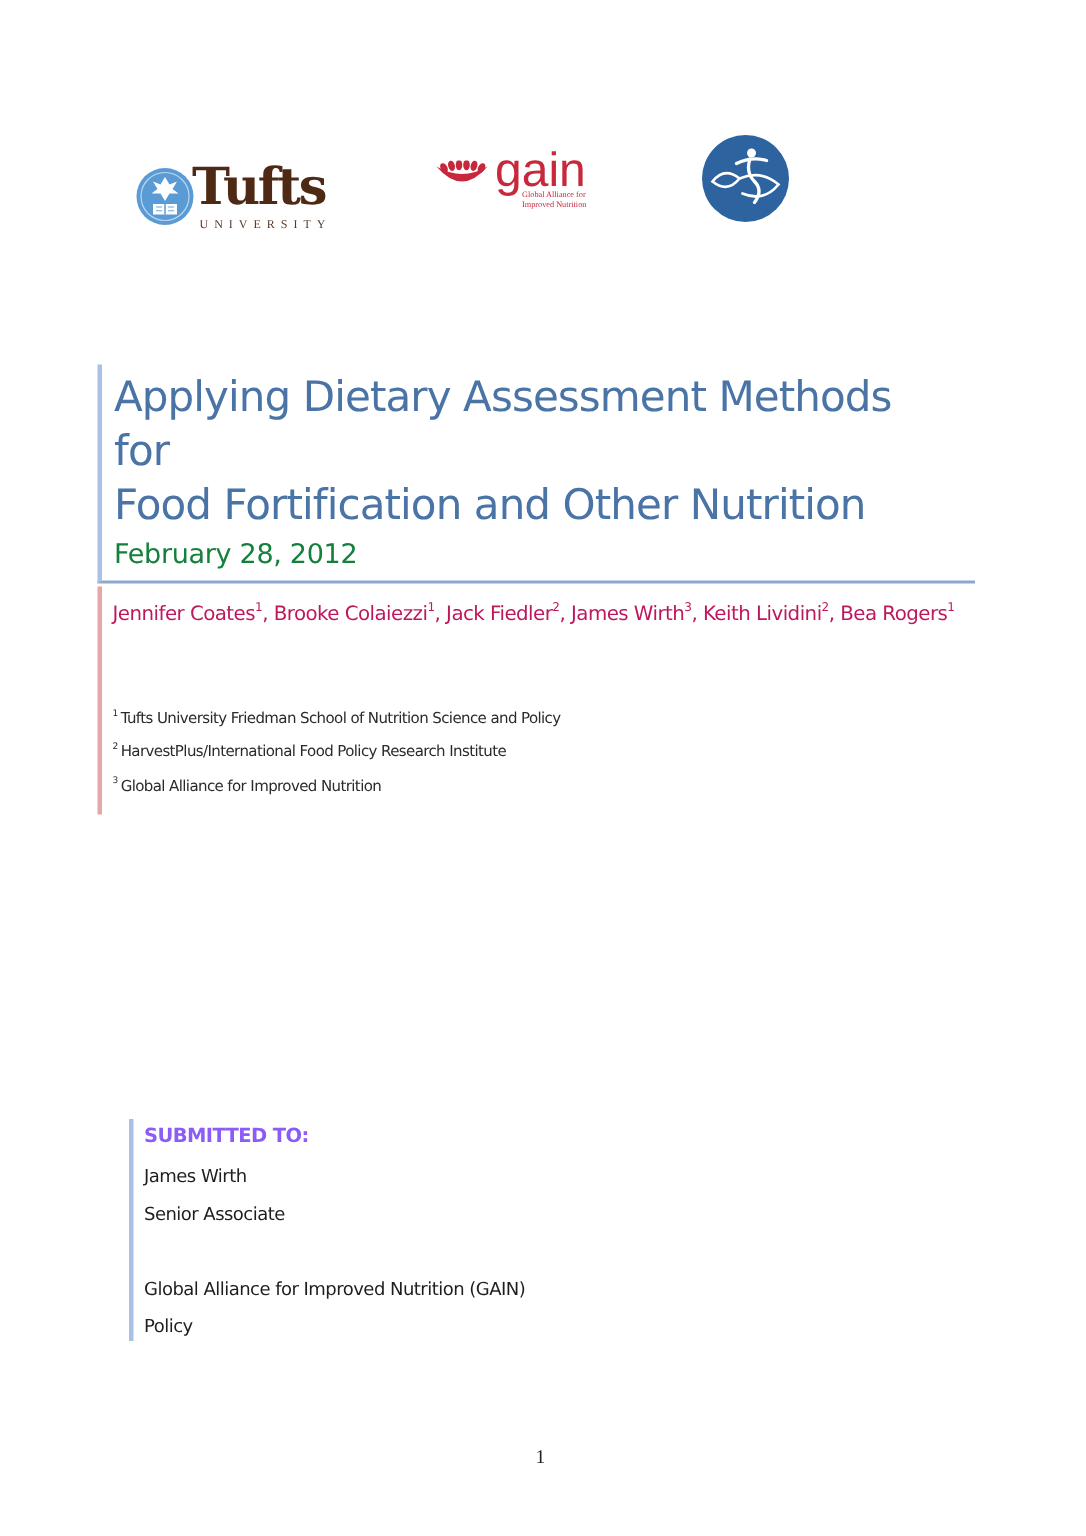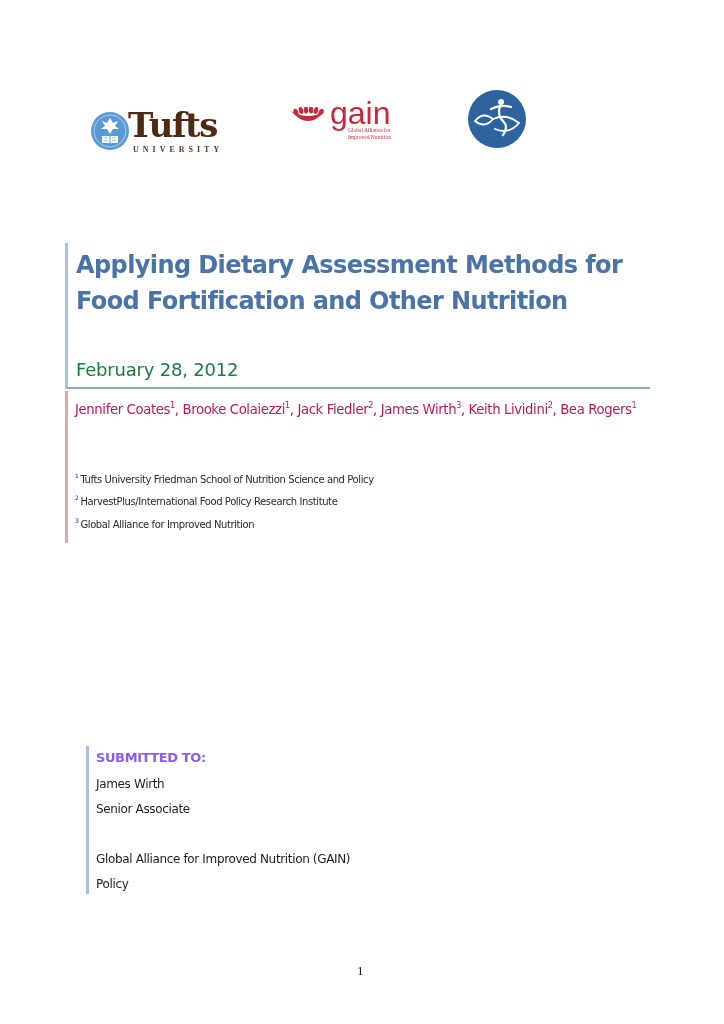--- a/index.html
+++ b/index.html
@@ -50,21 +50,20 @@
       line-height: 38px;
     }
     .tufts-univ {
       position: absolute;
       left: 43px;
       top: 37px;
       font-family: "Liberation Serif", "DejaVu Serif", serif;
       font-size: 8px;
       letter-spacing: 4px;
       color: #5a3a26;
-      font-weight: bold;
     }
 
     .logo-gain {
       position: absolute;
       left: 290px;
       top: 103px;
       width: 115px;
       height: 40px;
     }
     .gain-mark {
@@ -113,22 +112,22 @@
       border-left: 3px solid #a9c1e4;
       border-bottom: 2px solid #8fa9cc;
       box-sizing: border-box;
     }
     .title {
       position: absolute;
       left: 8px;
       top: 4px;
       width: 560px;
       font-family: "DejaVu Sans", "Liberation Sans", sans-serif;
-      font-weight: bold;
-      font-size: 24px;
+      font-weight: normal;
+      font-size: 28px;
       line-height: 36px;
       letter-spacing: -0.6px;
       color: #4a73a6;
       margin: 0;
     }
     .date {
       position: absolute;
       left: 8px;
       top: 116px;
       font-family: "DejaVu Sans", "Liberation Sans", sans-serif;

